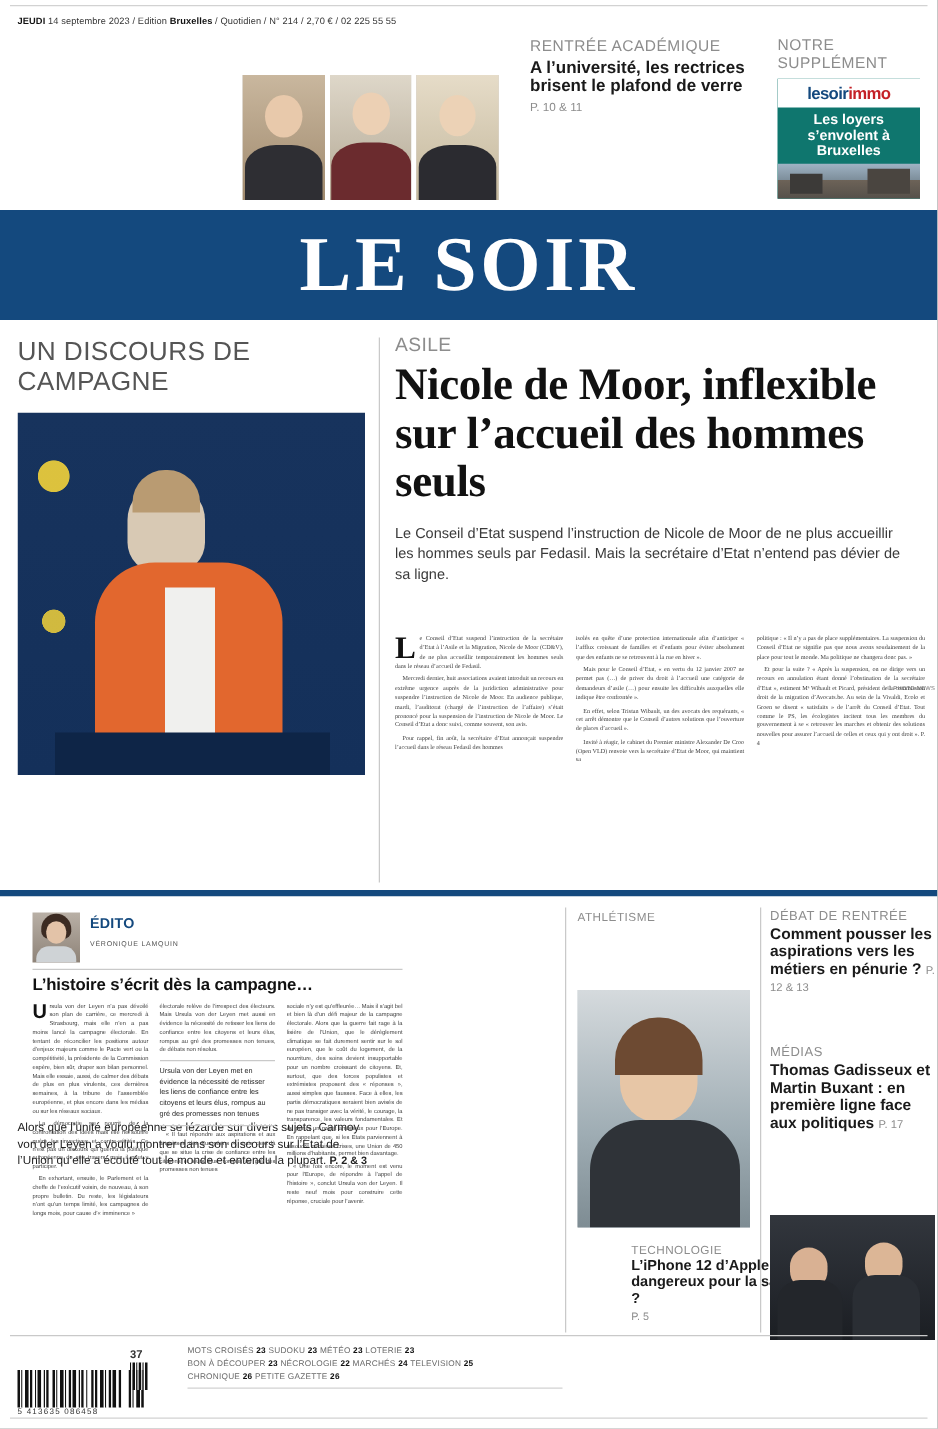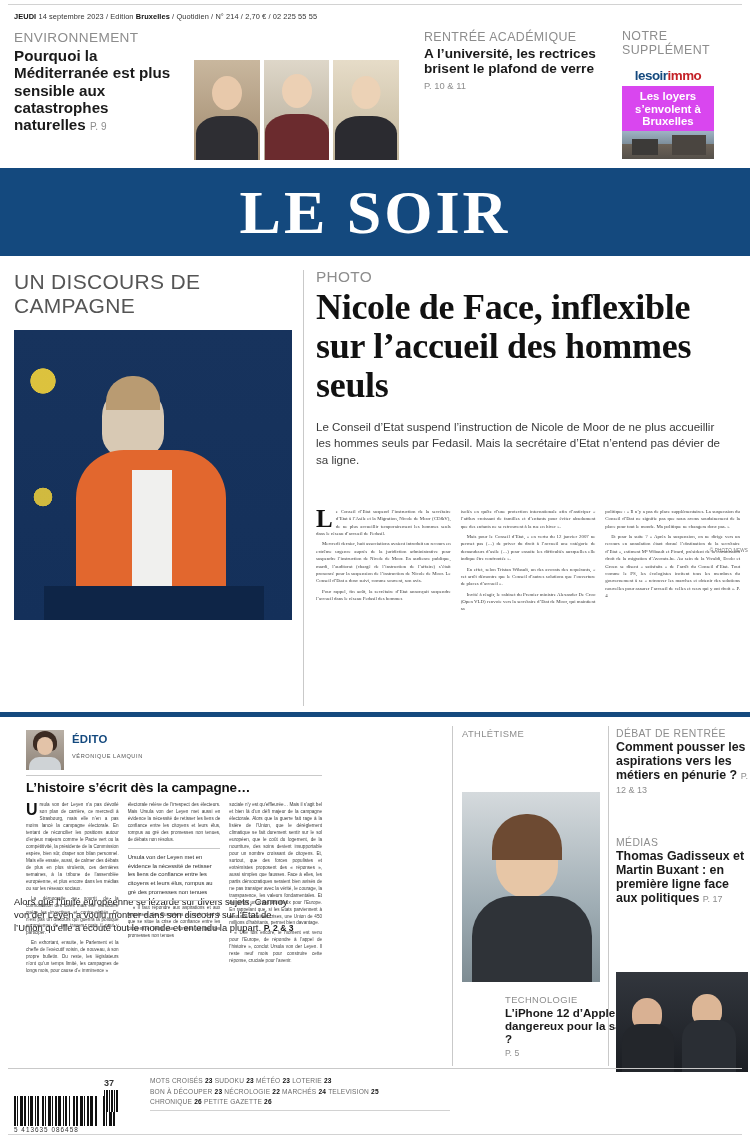--- a/index.html
+++ b/index.html
@@ -30,21 +30,21 @@
   .ph .head{position:absolute;left:50%;transform:translateX(-50%);border-radius:50%;}
   .ph .body{position:absolute;left:50%;transform:translateX(-50%);border-radius:40% 40% 0 0;}
 
   .t2{position:absolute;left:410px;top:2px;width:180px;}
   .t2 .kicker{font-size:12.4px;}
   .t2 .ttl{font-size:13.6px;margin-top:2px;}
   .t2 .pref{font-size:9.4px;display:block;margin-top:3px;}
 
   .t3{position:absolute;left:608px;top:2px;width:114px;}
   .t3 .kicker{font-size:12.4px;line-height:1.12;}
-  .suppl{margin-top:5px;width:92px;height:96px;background:#d946ef;position:relative;overflow:hidden;}
+  .suppl{margin-top:5px;width:114px;height:96px;background:#0f766e;position:relative;overflow:hidden;}
   .suppl .logo{background:#fff;text-align:center;padding:3px 0 2px;}
   .suppl .logo span{font-size:13.4px;font-weight:700;letter-spacing:-.5px;}
   .suppl .logo .a{color:#14497e;}
   .suppl .logo .b{color:#c42127;}
   .suppl .sttl{color:#fff;font-weight:700;font-size:11.4px;line-height:1.12;text-align:center;padding:4px 4px 4px;}
   .suppl .simg{position:absolute;left:0;right:0;bottom:0;height:28px;
       background:linear-gradient(180deg,#9fb3c4 0%,#7e8f9c 45%,#6d6358 46%,#55504a 100%);}
   .suppl .simg:after{content:"";position:absolute;left:10px;bottom:4px;width:26px;height:16px;background:#3c3a38;}
   .suppl .simg:before{content:"";position:absolute;right:8px;bottom:4px;width:34px;height:20px;background:#4a4540;}
 
@@ -142,24 +142,20 @@
 
   <div class="topborder"></div>
 
   <div class="infobar">
     <b>JEUDI</b>
     <span>14 septembre 2023 / Edition </span><b>Bruxelles</b><span> / Quotidien / N° 214 / 2,70 € / 02 225 55 55</span>
   </div>
 
   <div class="strip">
 
-    <div class="t1">
-      <div class="kicker">ENVIRONNEMENT</div>
-      <div class="ttl"><span>Pourquoi la Méditerranée est plus sensible aux catastrophes naturelles</span> <span class="pref">P. 9</span></div>
-    </div>
 
     <div class="photos">
       <div class="ph">
         <div class="bgw" style="background:linear-gradient(180deg,#c9b79e 0%,#a08a6e 100%)"></div>
         <div class="head" style="top:16px;width:30px;height:34px;background:#e8c9ab"></div>
         <div class="body" style="bottom:0;width:62px;height:44px;background:#2e2e33"></div>
       </div>
       <div class="ph">
         <div class="bgw" style="background:linear-gradient(180deg,#d9d2c6 0%,#b3a header,#b3a894 100%)"></div>
         <div class="bgw" style="background:linear-gradient(180deg,#ded7c9 0%,#b3a894 100%)"></div>
@@ -208,22 +204,22 @@
       <div style="position:absolute;left:12px;top:150px;width:34px;height:34px;border-radius:50%;background:radial-gradient(circle,#f2d23a 0%,#f2d23a 38%,transparent 40%);opacity:.85"></div>
       <div style="position:absolute;left:88px;top:56px;width:62px;height:72px;border-radius:30px 30px 24px 24px;background:#d8c9b4"></div>
       <div style="position:absolute;left:92px;top:46px;width:54px;height:34px;border-radius:26px 26px 0 0;background:#b99b72"></div>
       <div style="position:absolute;left:62px;bottom:0;width:150px;height:170px;border-radius:48px 48px 0 0;background:#e2672e"></div>
       <div style="position:absolute;left:118px;bottom:0;width:40px;height:150px;background:#f0f0ee"></div>
       <div style="position:absolute;left:30px;bottom:0;width:220px;height:34px;background:#0e2547"></div>
     </div>
     <div class="credit">© PHOTO NEWS</div>
 
     <div class="leadR">
-      <div class="kicker">PHOTO</div>
-      <h2>Nicole de Face, inflexible sur l’accueil des hommes seuls</h2>
+      <div class="kicker">ASILE</div>
+      <h2>Nicole de Moor, inflexible sur l’accueil des hommes seuls</h2>
       <div class="deck">Le Conseil d’Etat suspend l’instruction de Nicole de Moor de ne plus accueillir les hommes seuls par Fedasil. Mais la secrétaire d’Etat n’entend pas dévier de sa ligne.</div>
     </div>
 
     <div class="artcols">
       <div class="artcol">
         <span class="dropcap">L</span>
         <p class="first">e Conseil d’Etat suspend l’instruction de la secrétaire d’Etat à l’Asile et la Migration, Nicole de Moor (CD&amp;V), de ne plus accueillir temporairement les hommes seuls dans le réseau d’accueil de Fedasil.</p>
         <p>Mercredi dernier, huit associations avaient introduit un recours en extrême urgence auprès de la juridiction administrative pour suspendre l’instruction de Nicole de Moor. En audience publique, mardi, l’auditorat (chargé de l’instruction de l’affaire) s’était prononcé pour la suspension de l’instruction de Nicole de Moor. Le Conseil d’Etat a donc suivi, comme souvent, son avis.</p>
         <p>Pour rappel, fin août, la secrétaire d’Etat annonçait suspendre l’accueil dans le réseau Fedasil des hommes</p>
       </div>

